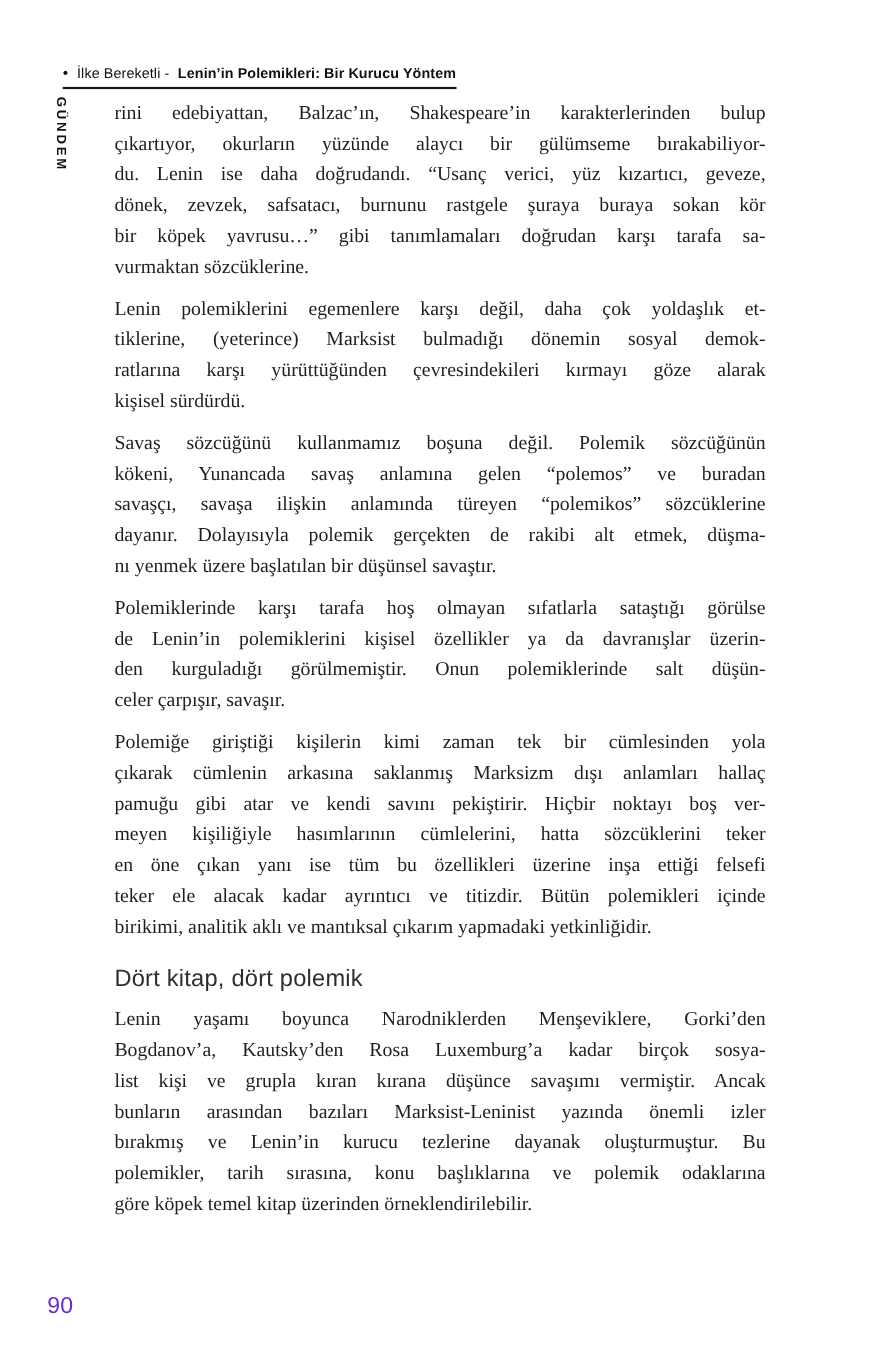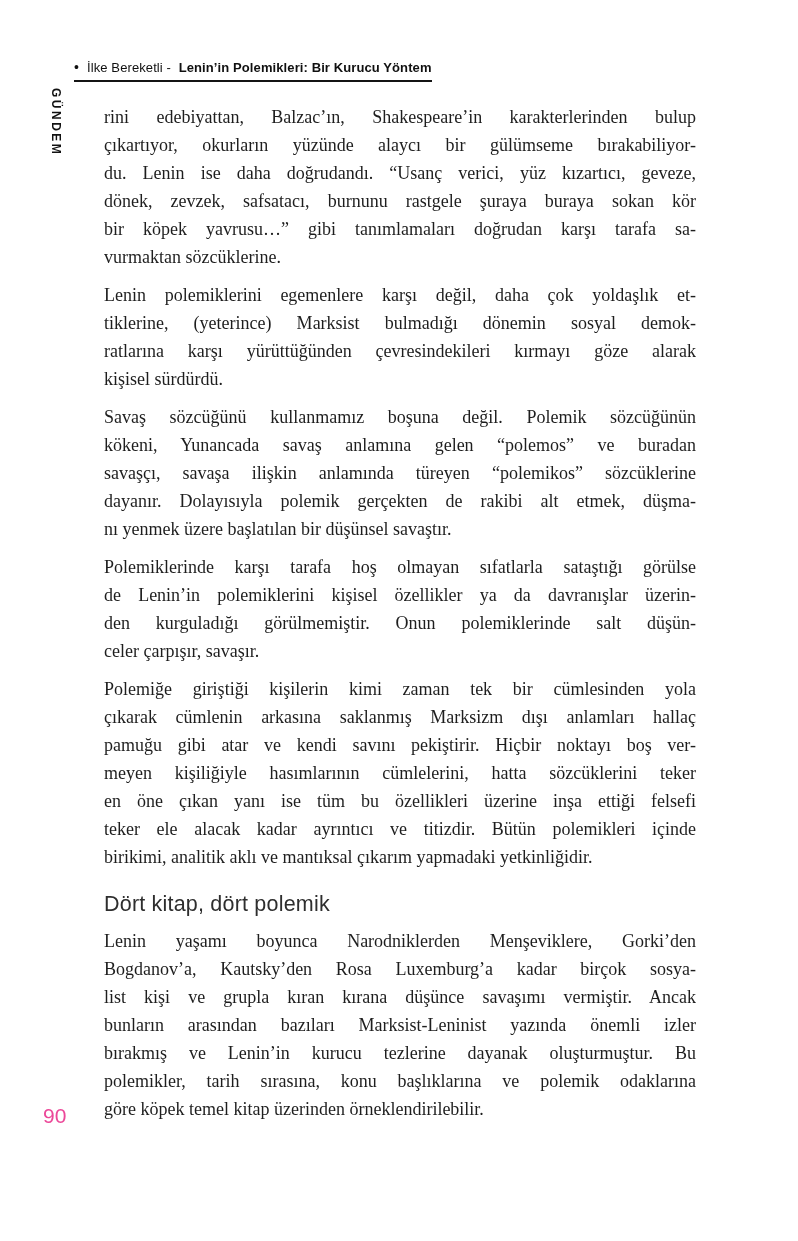--- a/index.html
+++ b/index.html
@@ -8,21 +8,21 @@
     background: #ffffff;
     position: relative;
     font-family: "Liberation Serif", "DejaVu Serif", serif;
     color: #1e1e1e;
     overflow: hidden;
   }
   .page { position: absolute; inset: 0; }
 
   
   .hdr {
-    position: absolute; left: 74px; top: 58px;
+    position: absolute; left: 57px; top: 58px;
   }
   .hdr-inner {
     display: inline-block;
     border-bottom: 2px solid #141414;
     padding-bottom: 5px;
     font-family: "Liberation Sans", sans-serif;
     font-size: 13px;
     color: #101010;
     white-space: nowrap;
     letter-spacing: 0.1px;
@@ -37,44 +37,44 @@
     writing-mode: vertical-rl;
     font-family: "Liberation Sans", sans-serif;
     font-weight: 700;
     font-size: 12px;
     letter-spacing: 2.5px;
     color: #111;
   }
 
   
   .bodycol {
-    position: absolute; left: 104px; top: 103px; width: 592px;
+    position: absolute; left: 104px; top: 88px; width: 592px;
     font-size: 18px;
     line-height: 28px;
   }
   .para { margin: 0 0 10px 0; }
   .line { text-align: justify; text-align-last: justify; white-space: normal; }
   .line.line-last { text-align-last: left; }
 
   .heading {
     font-family: "Liberation Sans", sans-serif;
     font-size: 21.5px;
     font-weight: 400;
     color: #2e2e2e;
     margin: 20px 0 10px 0;
     line-height: 26px;
     letter-spacing: 0.2px;
   }
 
   .pagenum {
-    position: absolute; left: 43px; top: 1104px;
+    position: absolute; left: 43px; top: 1176px;
     font-family: "Liberation Sans", sans-serif;
     font-size: 21px;
     font-weight: 400;
-    color: #ec4899;
+    color: #6d28d9;
   }
 </style>
 </head>
 <body>
 
 <div class="page">
 
   <header class="hdr">
     <span class="hdr-inner">
       <span class="bullet">•</span><span class="author">İlke Bereketli -</span> <span class="title">Lenin’in Polemikleri: Bir Kurucu Yöntem</span>

